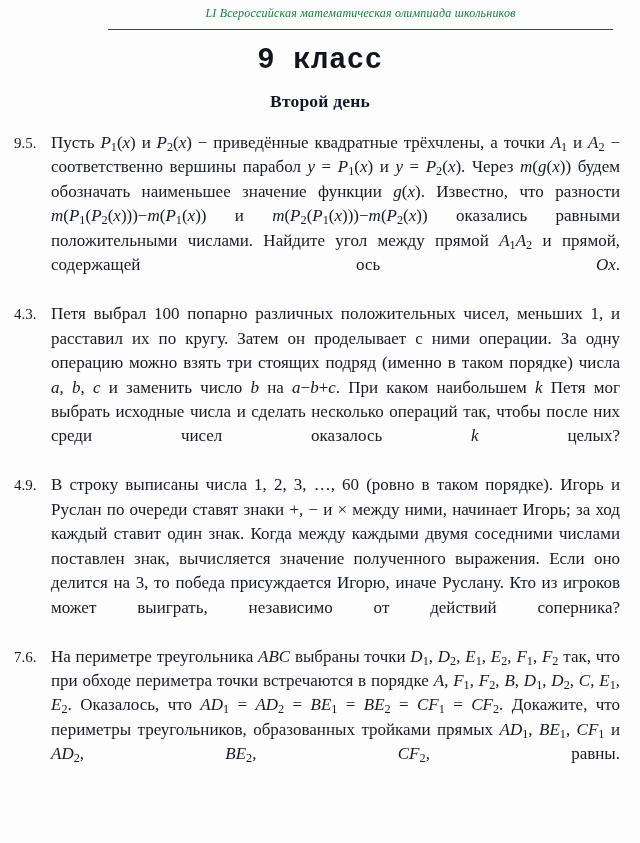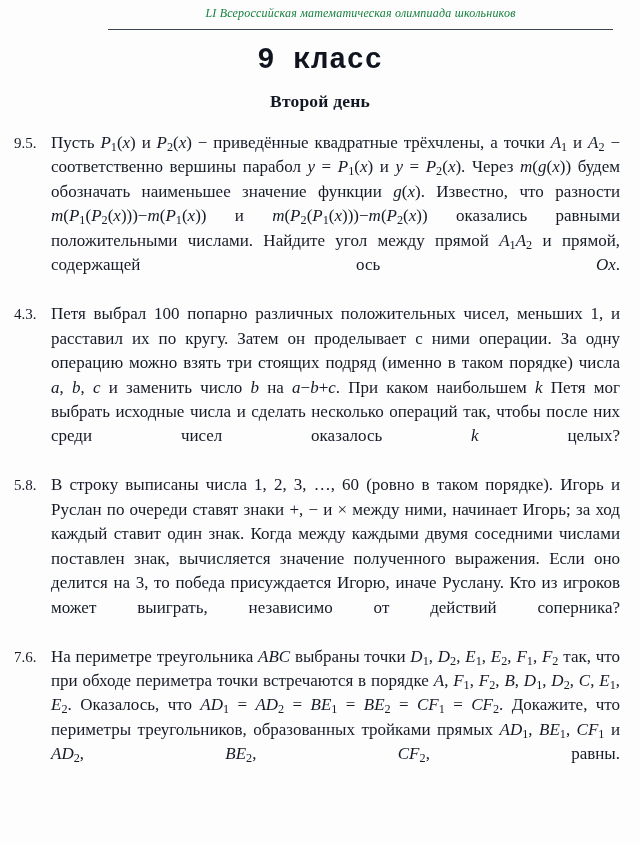--- a/index.html
+++ b/index.html
@@ -135,20 +135,20 @@
 
 <div class="problem">
       <span class="problem-number">9.5.</span>
       <div class="problem-body">Пусть <i>P</i><sub>1</sub>(<i>x</i>) и <i>P</i><sub>2</sub>(<i>x</i>) − приведённые квадратные трёхчлены, а точки <i>A</i><sub>1</sub> и <i>A</i><sub>2</sub> − соответственно вершины парабол <i>y</i> = <i>P</i><sub>1</sub>(<i>x</i>) и <i>y</i> = <i>P</i><sub>2</sub>(<i>x</i>). Через <i>m</i>(<i>g</i>(<i>x</i>)) будем обозначать наименьшее значение функции <i>g</i>(<i>x</i>). Известно, что разности <span class="nb"><i>m</i>(<i>P</i><sub>1</sub>(<i>P</i><sub>2</sub>(<i>x</i>)))−<i>m</i>(<i>P</i><sub>1</sub>(<i>x</i>))</span> и <span class="nb"><i>m</i>(<i>P</i><sub>2</sub>(<i>P</i><sub>1</sub>(<i>x</i>)))−<i>m</i>(<i>P</i><sub>2</sub>(<i>x</i>))</span> оказались равными положительными числами. Найдите угол между прямой <span class="nb"><i>A</i><sub>1</sub><i>A</i><sub>2</sub></span> и прямой, содержащей ось <span class="nb"><i>Ox</i></span>.</div>
     </div>
     <div class="problem">
       <span class="problem-number">4.3.</span>
       <div class="problem-body">Петя выбрал 100 попарно различных положительных чисел, меньших 1, и расставил их по кругу. Затем он проделывает с ними операции. За одну операцию можно взять три стоящих подряд (именно в таком порядке) числа <i>a</i>, <i>b</i>, <i>c</i> и заменить число <i>b</i> на <span class="nb"><i>a</i>−<i>b</i>+<i>c</i></span>. При каком наибольшем <i>k</i> Петя мог выбрать исходные числа и сделать несколько операций так, чтобы после них среди чисел оказалось <i>k</i> целых?</div>
     </div>
     <div class="problem">
-      <span class="problem-number">5.8.</span>
+      <span class="problem-number">4.9.</span>
       <div class="problem-body">В строку выписаны числа 1, 2, 3, …, 60 (ровно в таком порядке). Игорь и Руслан по очереди ставят знаки +, − и × между ними, начинает Игорь; за ход каждый ставит один знак. Когда между каждыми двумя соседними числами поставлен знак, вычисляется значение полученного выражения. Если оно делится на 3, то победа присуждается Игорю, иначе Руслану. Кто из игроков может выиграть, независимо от действий соперника?</div>
     </div>
     <div class="problem">
       <span class="problem-number">7.6.</span>
       <div class="problem-body">На периметре треугольника <i>ABC</i> выбраны точки <i>D</i><sub>1</sub>, <i>D</i><sub>2</sub>, <i>E</i><sub>1</sub>, <i>E</i><sub>2</sub>, <i>F</i><sub>1</sub>, <i>F</i><sub>2</sub> так, что при обходе периметра точки встречаются в порядке <i>A</i>, <i>F</i><sub>1</sub>, <i>F</i><sub>2</sub>, <i>B</i>, <i>D</i><sub>1</sub>, <i>D</i><sub>2</sub>, <i>C</i>, <i>E</i><sub>1</sub>, <i>E</i><sub>2</sub>. Оказалось, что <span class="nb"><i>AD</i><sub>1</sub> = <i>AD</i><sub>2</sub> = <i>BE</i><sub>1</sub> = <i>BE</i><sub>2</sub> = <i>CF</i><sub>1</sub> = <i>CF</i><sub>2</sub></span>. Докажите, что периметры треугольников, образованных тройками прямых <i>AD</i><sub>1</sub>, <i>BE</i><sub>1</sub>, <i>CF</i><sub>1</sub> и <i>AD</i><sub>2</sub>, <i>BE</i><sub>2</sub>, <i>CF</i><sub>2</sub>, равны.</div>
     </div>
   </div>
 
 </body></html>

